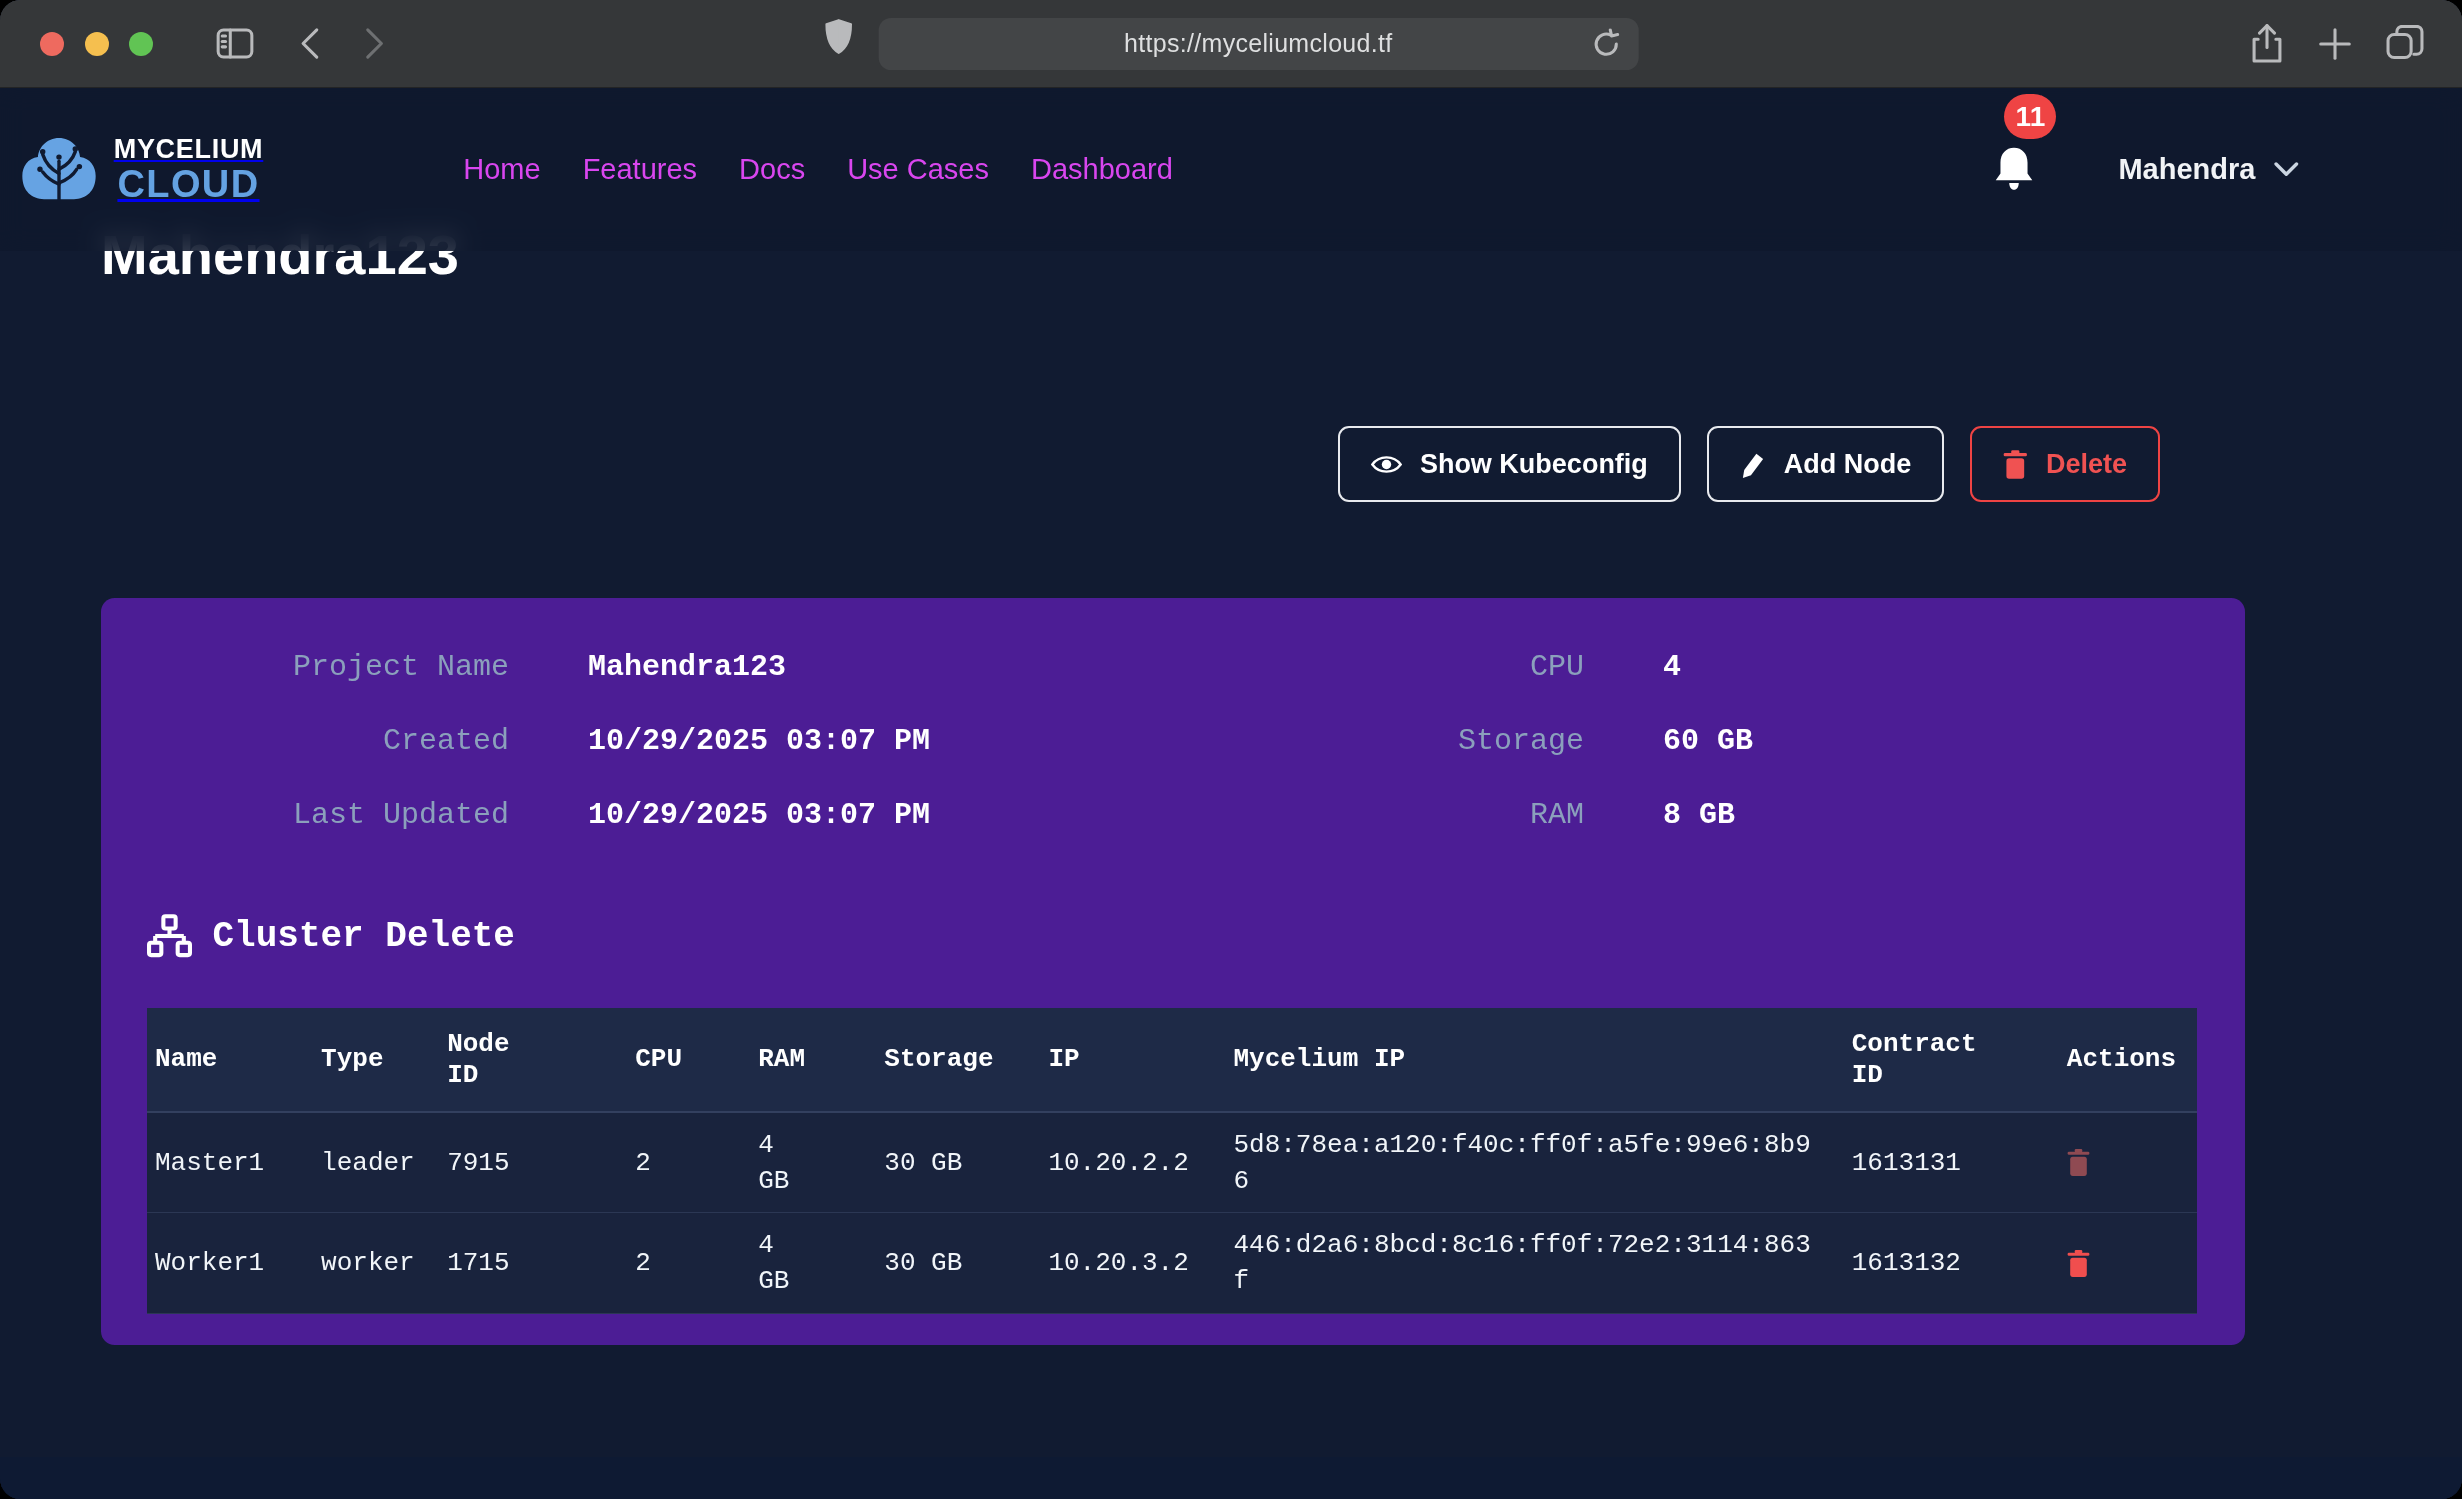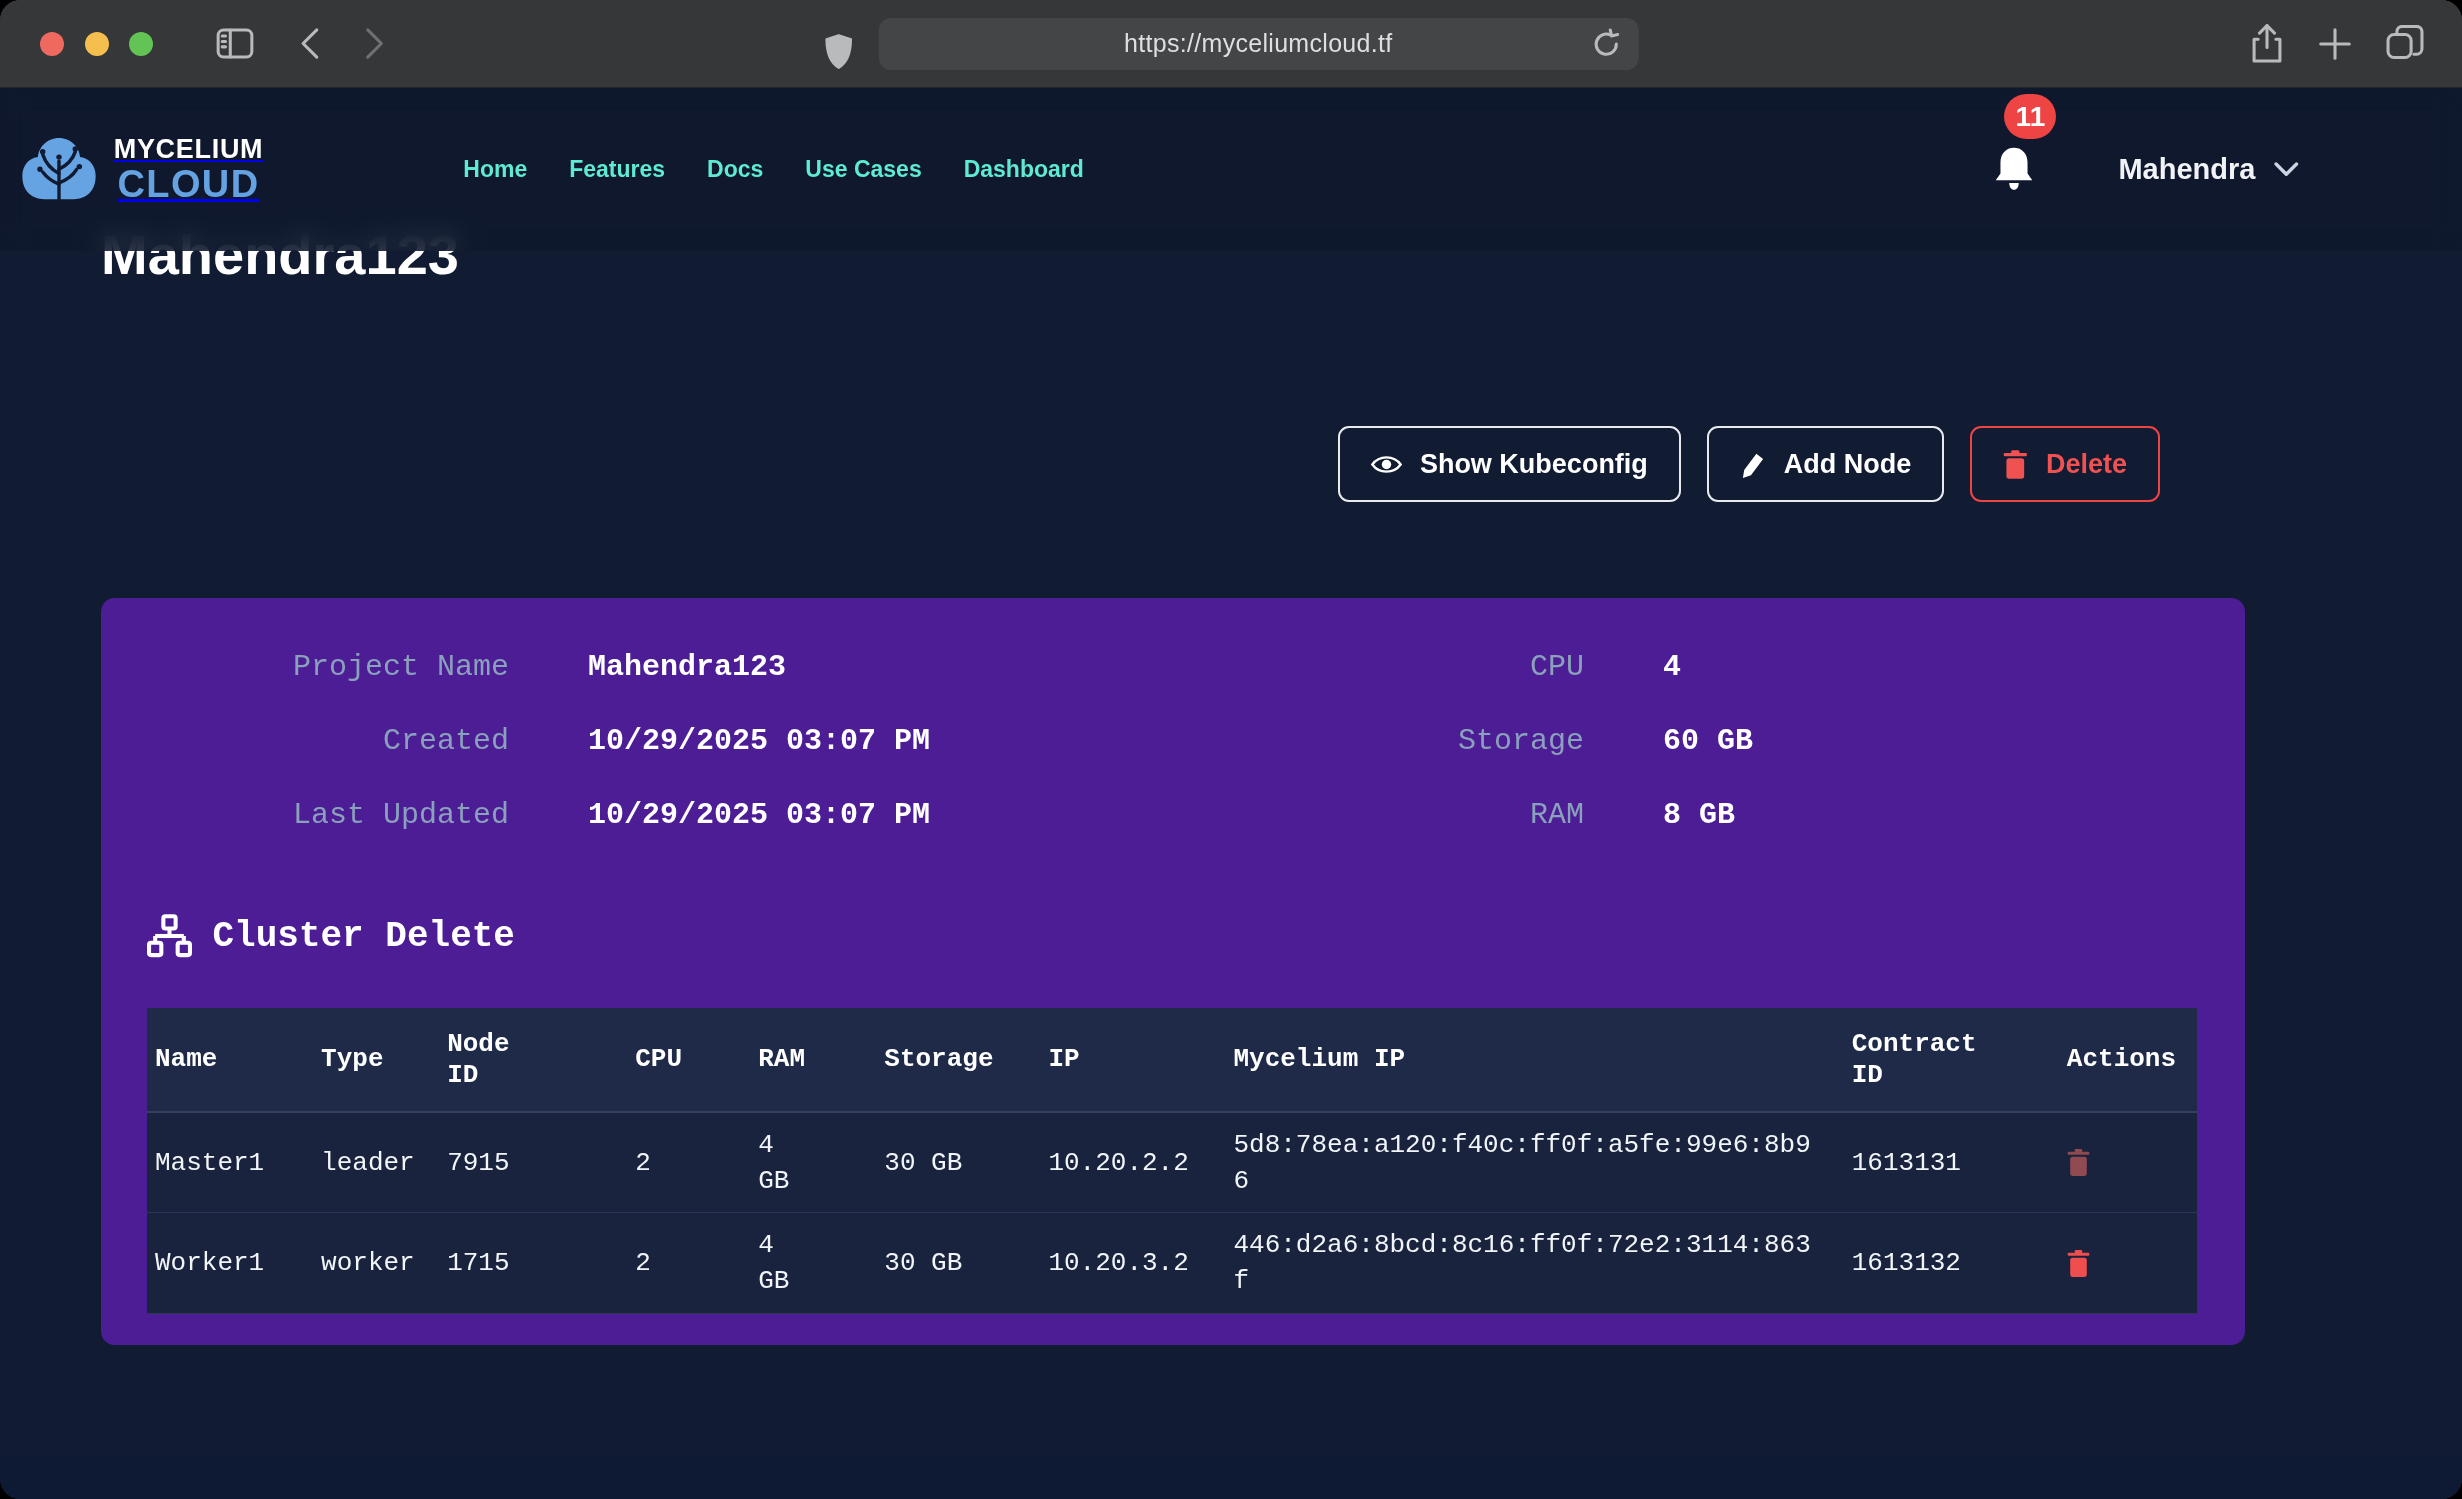--- a/index.html
+++ b/index.html
@@ -16,41 +16,41 @@
   .light{width:24px;height:24px;border-radius:50%;}
   .light.red{background:#ee6a5f;}
   .light.yellow{background:#f5bf4f;}
   .light.green{background:#61c454;}
   .chrome-ic{display:flex;align-items:center;justify-content:center;background:none;border:none;padding:0;}
   .chrome-ic svg{stroke:#b9babc;fill:none;stroke-width:4.5;stroke-linecap:round;stroke-linejoin:round;}
   .chrome-ic.dim svg{stroke:#6e7072;}
   .sidebar-toggle{margin-left:63px;}
   .nav-arrow{margin-left:45px;}
   .url-wrap{position:absolute;left:50%;top:50%;transform:translate(-50%,-50%);
-            display:flex;align-items:flex-end;gap:24.6px;}
+            display:flex;align-items:flex-start;gap:24.6px;}
   .shield svg{stroke:#b9babc;fill:#b9babc;}
   .url-pill{width:760px;height:52px;background:#434547;border-radius:12.3px;
             display:flex;align-items:center;justify-content:center;position:relative;}
   .url-text{color:#dedfe0;font-size:25px;letter-spacing:0.3px;}
   .reload{position:absolute;right:16.4px;top:50%;transform:translateY(-50%);}
   .chrome-right{position:absolute;right:38px;display:flex;align-items:center;gap:34px;}
 
   
   .site{flex:1;position:relative;background:#111b31;overflow:hidden;}
 
   .site-header{position:absolute;top:0;left:0;right:0;height:163px;z-index:5;
                background:rgba(15,25,45,.82);backdrop-filter:blur(12.3px);
                -webkit-backdrop-filter:blur(12.3px);
                display:flex;align-items:center;}
   .logo{display:flex;align-items:center;gap:13.7px;margin-left:18px;text-align:center;}
   .logo-text{display:flex;flex-direction:column;line-height:1;}
   .logo-line1{color:#fff;font-weight:800;font-size:27px;letter-spacing:0.7px;}
   .logo-line2{color:#64a2e2;font-weight:800;font-size:38px;letter-spacing:1.4px;margin-top:1.4px;}
   .nav{display:flex;gap:42px;margin-left:200px;}
-  .nav a{color:#5eead4;font-size:23px;font-weight:700;text-decoration:none;}
+  .nav a{color:#d946ef;font-size:29px;font-weight:400;text-decoration:none;}
   .header-right{margin-left:auto;margin-right:163px;display:flex;align-items:center;gap:83px;}
   .bell-wrap{position:relative;background:none;border:none;padding:0;}
   .badge{position:absolute;top:-51px;left:11px;min-width:52px;height:45px;
          background:#ef4444;color:#fff;border-radius:24.6px;
          display:flex;align-items:center;justify-content:center;
          font-size:28px;font-weight:700;}
   .user{display:flex;align-items:center;gap:19px;background:none;border:none;padding:0;
         color:#f1f3f6;font-size:29px;font-weight:700;font-family:inherit;}
 
   

